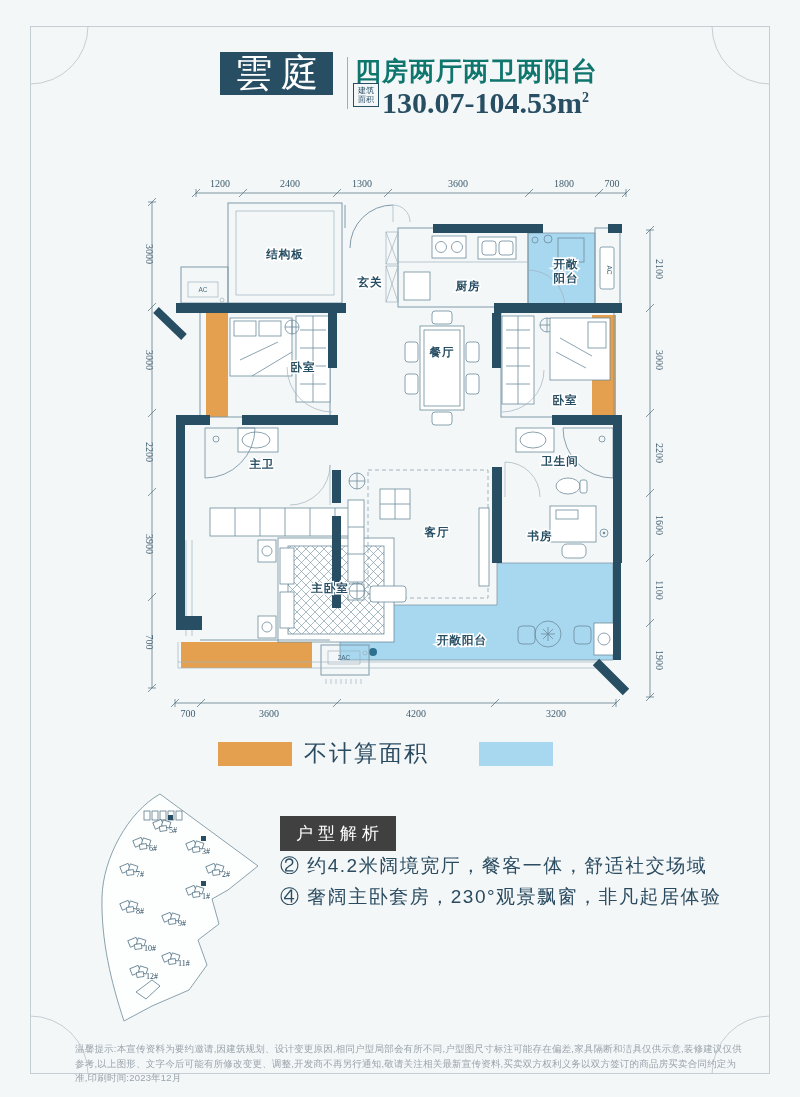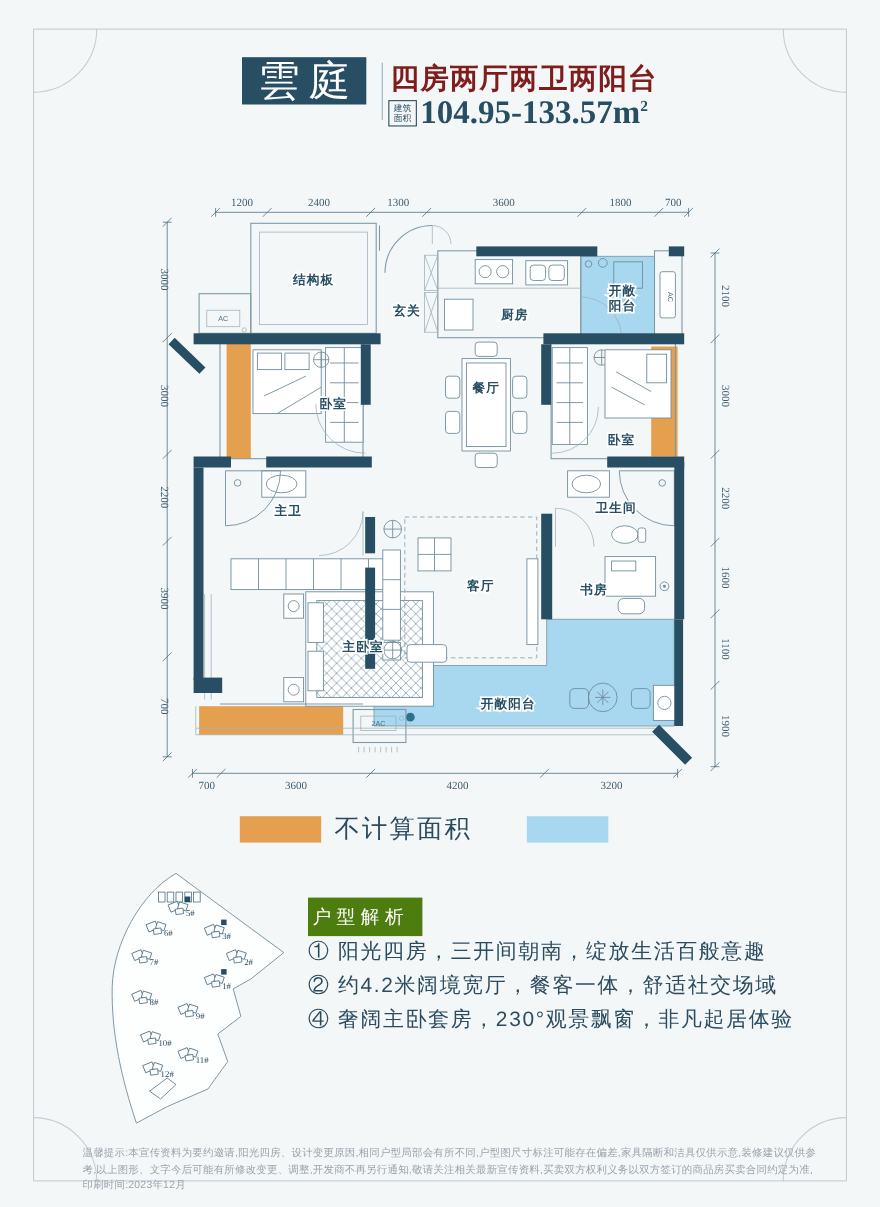--- a/index.html
+++ b/index.html
@@ -6,35 +6,35 @@
   body{width:800px;height:1097px;position:relative;background:#f4f7f8;
        font-family:"Liberation Sans",sans-serif;color:#274e63;overflow:hidden;}
   .abs{position:absolute;}
   
   .logo-box{left:220px;top:52px;width:113px;height:43px;background:#274e63;
             display:flex;align-items:center;justify-content:center;}
   .logo-box span{color:#fff;font-family:"Liberation Serif",serif;font-size:38px;
                  letter-spacing:8px;padding-left:8px;}
   .hdr-divider{left:347px;top:57px;width:1px;height:52px;background:#9db0ba;}
   .hdr-title{left:355px;top:54px;font-family:"Liberation Serif",serif;
-             font-size:26px;font-weight:700;letter-spacing:1px;color:#7f1d1d;}
-  .hdr-area{left:353px;top:83px;display:flex;align-items:flex-end;}
+             font-size:26px;font-weight:700;letter-spacing:1px;color:#0f766e;}
+  .hdr-area{left:353px;top:83px;display:flex;align-items:flex-start;}
   .area-tag{width:24px;height:22px;border:1px solid #274e63;display:flex;
             flex-direction:column;align-items:center;justify-content:center;
             font-size:8px;line-height:9px;color:#274e63;margin-right:3px;margin-bottom:3px;}
   .area-num{font-family:"Liberation Serif",serif;font-size:30px;font-weight:700;
             color:#274e63;line-height:30px;}
   .area-num sup{font-size:14px;}
   
   .legend{left:205px;top:738px;display:flex;align-items:center;margin-left:13px;}
   .sw{width:74px;height:24px;margin-right:12px;}
   .legend-label{font-size:23px;font-weight:500;color:#2b4c60;letter-spacing:2px;margin-right:50px;}
   
-  .an-badge{left:280px;top:816px;background:#4d7c0f;color:#fff;font-size:17px;
-            letter-spacing:5px;padding:6px 12px 6px 4px;}
+  .an-badge{left:280px;top:816px;background:#404040;color:#fff;font-size:17px;
+            letter-spacing:5px;padding:6px 12px 6px 16px;}
   .an-items{left:280px;top:850px;width:420px;}
   .an-items div{font-size:19px;color:#2b4c60;letter-spacing:1.5px;line-height:31px;white-space:nowrap;}
   
   .disclaimer{left:75px;top:1042px;width:672px;font-size:9.5px;line-height:1.55;
               color:#9aa4ac;letter-spacing:.2px;}
   
   text.dim{font-family:"Liberation Serif",serif;font-size:10px;fill:#3f5d6e;}
   text.room{font-size:11.5px;font-weight:600;fill:#274e63;letter-spacing:1px;
             paint-order:stroke;stroke:#ffffff;stroke-width:3px;}
   text.tiny{font-size:6.5px;fill:#4a6b7d;}
@@ -60,21 +60,21 @@
 <div class="abs logo-box">
   <span>雲庭</span>
 </div>
 <div class="abs hdr-divider"></div>
 <div class="abs hdr-title">四房两厅两卫两阳台</div>
 <div class="abs hdr-area">
   <span class="area-tag">
     <span>建筑</span>
     <span>面积</span>
   </span>
-  <span class="area-num"><span>104.95-133.57m</span><sup>2</sup></span>
+  <span class="area-num"><span>130.07-104.53m</span><sup>2</sup></span>
 </div>
 
 <svg class="abs" style="left:130px;top:160px" width="545" height="575" viewBox="130 160 545 575">
   <defs>
     <pattern id="lat" width="9" height="9" patternUnits="userSpaceOnUse">
       <path d="M0,0 L9,9 M9,0 L0,9" stroke="#6d8c9c" stroke-width=".6" fill="none"></path>
     </pattern>
   </defs>
 
   <g>
@@ -407,18 +407,17 @@
        <rect x="-1" y="-4" width="8" height="6" transform="rotate(18)"></rect>
        <rect x="-4" y="2" width="7" height="5" transform="rotate(-8)"></rect>
      </g>
         <text class="bnum" x="6" y="9">12#</text>
       </g>
     </g>
 </svg>
 
 <div class="abs an-badge">户型解析</div>
 <div class="abs an-items">
-  <div>① 阳光四房，三开间朝南，绽放生活百般意趣</div>
   <div>② 约4.2米阔境宽厅，餐客一体，舒适社交场域</div>
   <div>④ 奢阔主卧套房，230°观景飘窗，非凡起居体验</div>
 </div>
 
-<div class="abs disclaimer">温馨提示:本宣传资料为要约邀请,阳光四房、设计变更原因,相同户型局部会有所不同,户型图尺寸标注可能存在偏差,家具隔断和洁具仅供示意,装修建议仅供参考,以上图形、文字今后可能有所修改变更、调整,开发商不再另行通知,敬请关注相关最新宣传资料,买卖双方权利义务以双方签订的商品房买卖合同约定为准,印刷时间:2023年12月</div>
+<div class="abs disclaimer">温馨提示:本宣传资料为要约邀请,因建筑规划、设计变更原因,相同户型局部会有所不同,户型图尺寸标注可能存在偏差,家具隔断和洁具仅供示意,装修建议仅供参考,以上图形、文字今后可能有所修改变更、调整,开发商不再另行通知,敬请关注相关最新宣传资料,买卖双方权利义务以双方签订的商品房买卖合同约定为准,印刷时间:2023年12月</div>
 
 </body></html>

